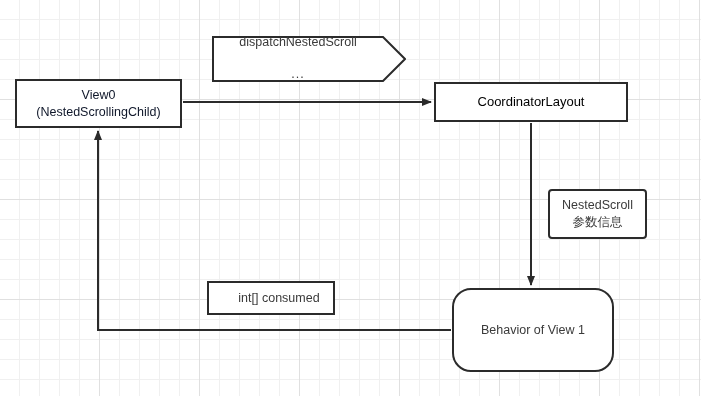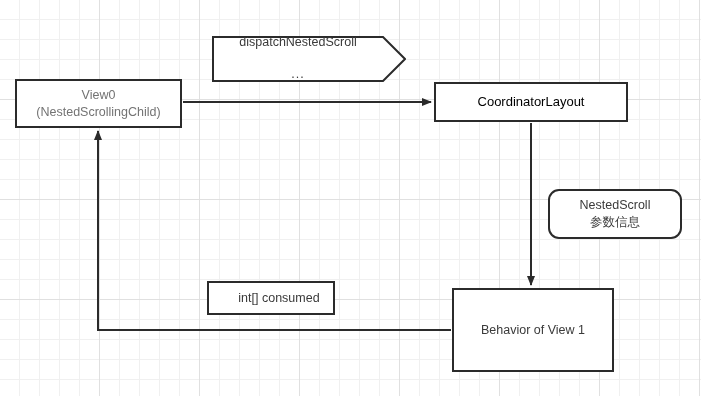--- a/index.html
+++ b/index.html
@@ -37,43 +37,44 @@
     text-align: center;
     line-height: 1.35;
   }
   .node-text {
     display: block;
     white-space: pre-line;
   }
   #node-view0 {
     left: 15px; top: 79px; width: 167px; height: 49px;
     font-size: 12.5px;
-    color: #737373;
+    color: #0f172a;
   }
   #node-coordinator {
     left: 434px; top: 82px; width: 194px; height: 40px;
     font-size: 13px;
     color: #000000;
   }
   #node-behavior {
     left: 452px; top: 288px; width: 162px; height: 84px;
     font-size: 12.5px;
     color: #3a3a3a;
+    border-radius: 19px;
   }
   #node-consumed {
     left: 207px; top: 281px; width: 128px; height: 34px;
     font-size: 12.5px;
     color: #3a3a3a;
     padding-left: 16px;
   }
   #node-nestedscroll {
-    left: 548px; top: 189px; width: 134px; height: 50px;
+    left: 548px; top: 189px; width: 99px; height: 50px;
     font-size: 12.5px;
     color: #3a3a3a;
-    border-radius: 11px;
+    border-radius: 4px;
   }
   .callout {
     position: absolute;
     left: 212px; top: 36px; width: 194px; height: 46px;
   }
   .callout svg { display: block; }
   .callout-label {
     position: absolute;
     left: 0; top: 0; width: 172px; height: 46px;
     display: flex;

